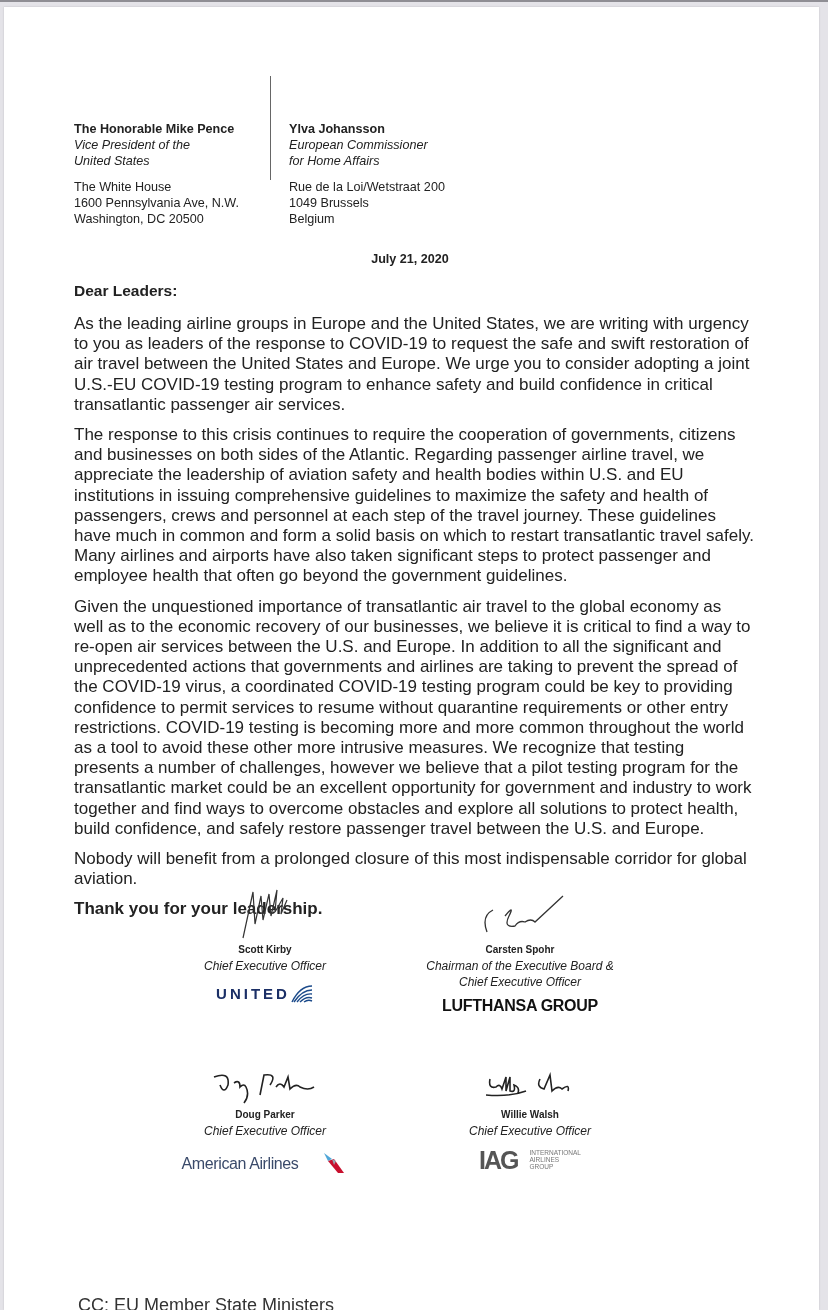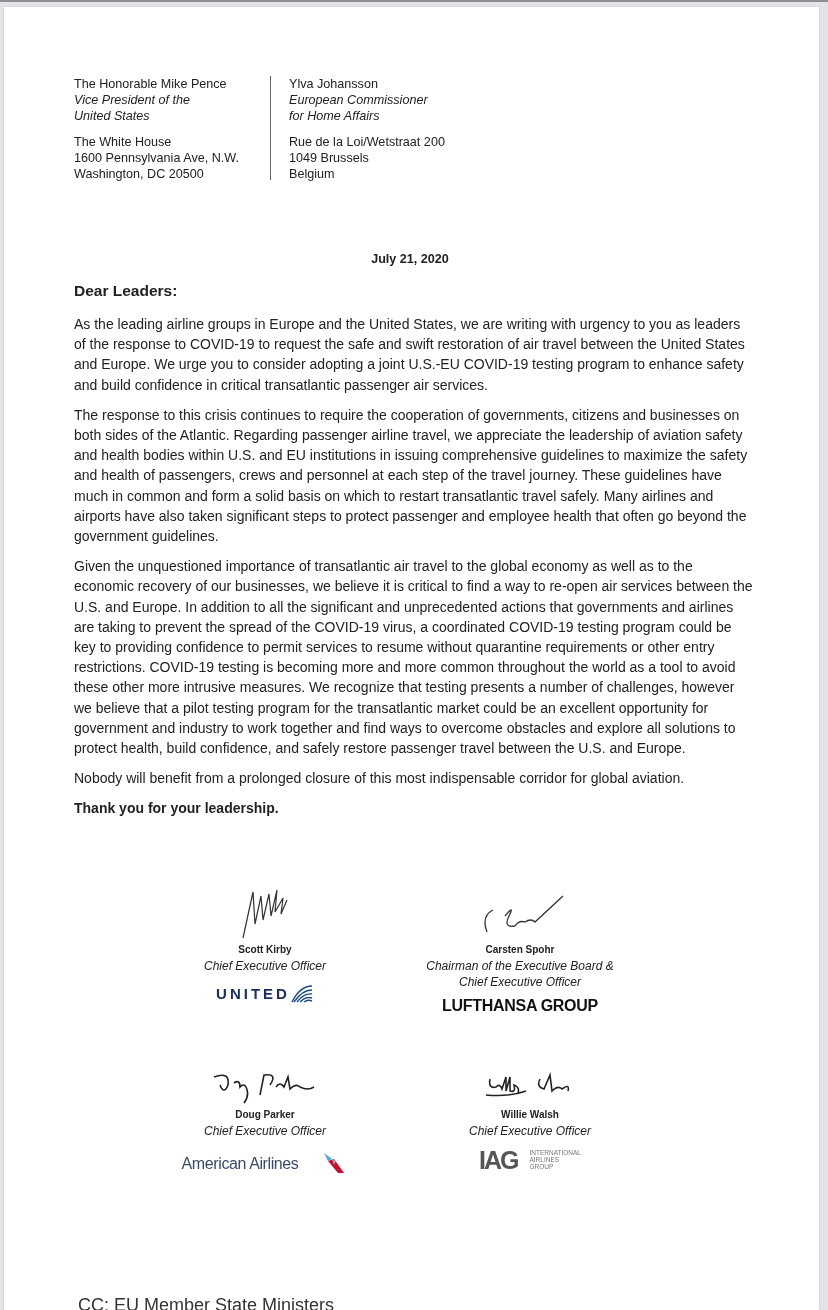--- a/index.html
+++ b/index.html
@@ -12,28 +12,28 @@
   }
   .topbar { position: absolute; left: 0; top: 0; width: 828px; height: 2px; background: #8f8e94; }
   .page {
     position: absolute; left: 4px; top: 7px; width: 815px; height: 1303px;
     background: #ffffff;
     box-shadow: 0 0 2px rgba(0,0,0,0.15);
   }
   .addr-block { position: absolute; top: 76px; font-size: 12.6px; line-height: 16px; color: #222; }
   .addr-left { left: 74px; }
   .addr-right { left: 289px; }
-  .addr-block .name { font-weight: normal; }
+  .addr-block .name { font-weight: bold; margin-top: 45px; }
   .addr-block .role { font-style: italic; }
   .addr-block .gap { height: 10px; }
   .divider { position: absolute; left: 270px; top: 76px; width: 1px; height: 104px; background: #666; }
 
   .date { position: absolute; left: 0; width: 820px; top: 252px; text-align: center; font-weight: bold; font-size: 12.6px; }
   .salutation { position: absolute; left: 74px; top: 282px; font-weight: bold; font-size: 15.5px; }
-  .body-text { position: absolute; left: 74px; top: 314px; width: 680px; font-size: 14px; line-height: 20.2px; color: #222; }
+  .body-text { position: absolute; left: 74px; top: 314px; width: 680px; font-size: 17px; line-height: 20.2px; color: #222; }
   .body-text p { margin: 0 0 10px 0; }
   .body-text .closing { font-weight: bold; }
 
   .sig { position: absolute; text-align: center; font-size: 12.6px; line-height: 16px; }
   .sig .signame { font-weight: bold; font-size: 10px; }
   .sig .sigtitle { font-style: italic; font-size: 12px; }
   .sig svg.scribble { display: block; margin: 0 auto; }
   .sig-kirby { left: 190px; width: 150px; top: 886px; }
   .sig-spohr { left: 420px; width: 200px; top: 886px; }
   .sig-parker { left: 180px; width: 170px; top: 1065px; }

